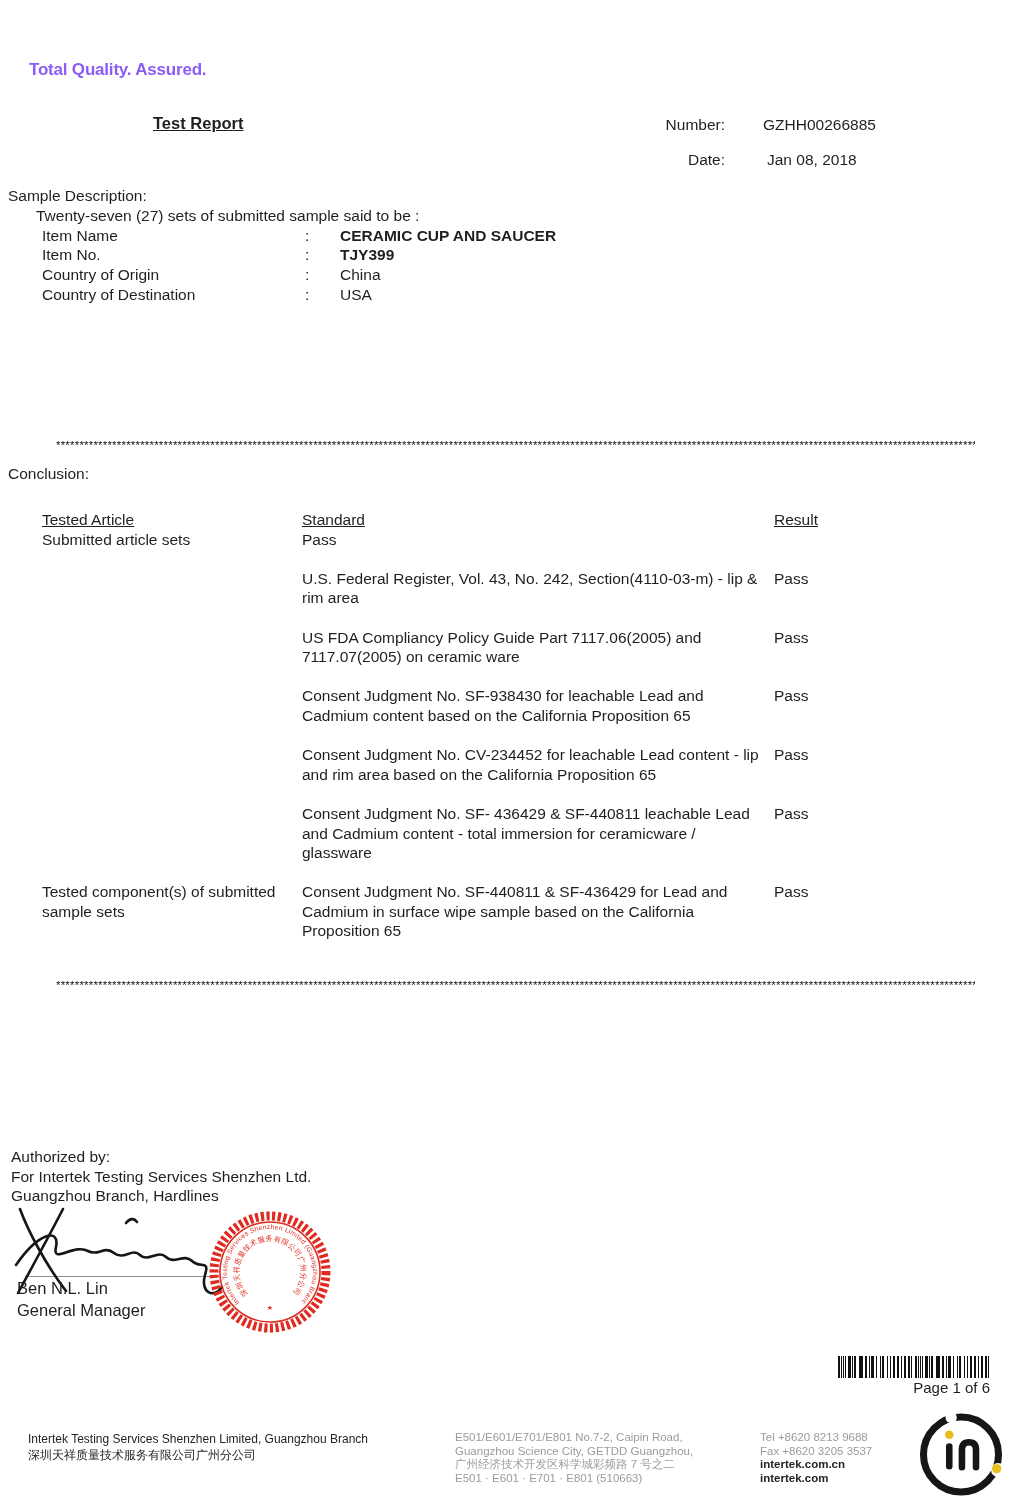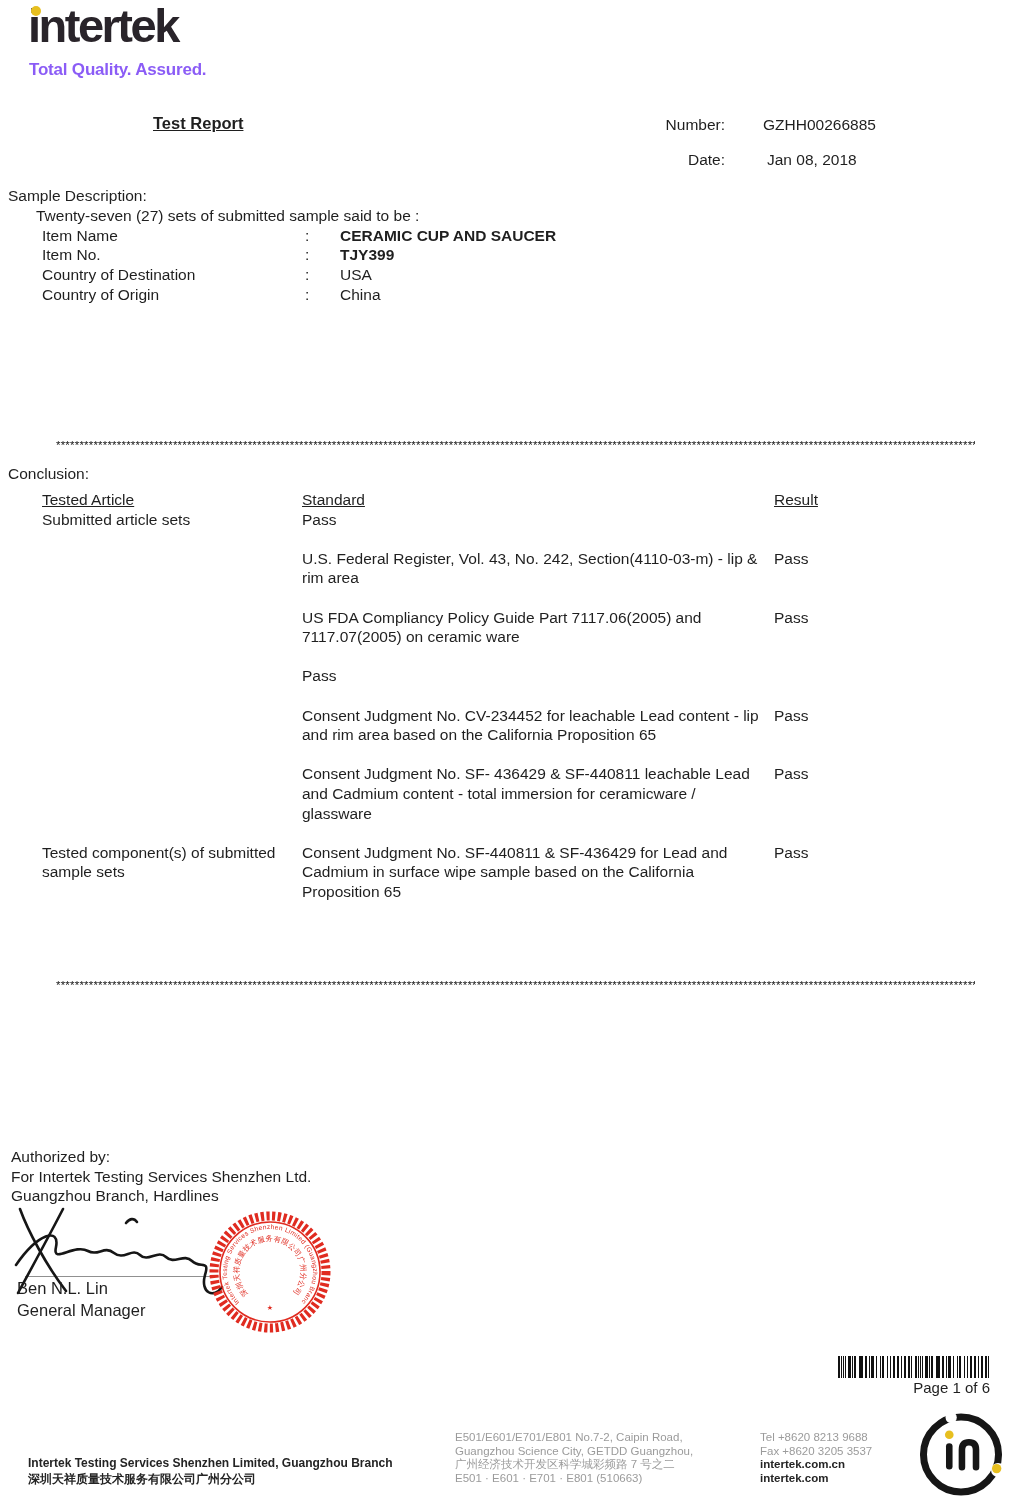--- a/index.html
+++ b/index.html
@@ -27,79 +27,75 @@
   .bold{font-weight:bold;}
 
   .sep{position:absolute;left:56px;width:919px;height:13px;overflow:hidden;
        font-size:11.5px;letter-spacing:0.2px;white-space:nowrap;color:#151515;}
   .sep1{top:439px;}
   .sep2{top:979px;}
 
   .conclusion-label{position:absolute;left:8px;top:465px;font-size:15.5px;}
 
   .ctable{position:absolute;left:42px;top:490px;width:935px;font-size:15.5px;line-height:19.6px;}
-  .chead{display:flex;}
+  .chead{display:flex;margin-top:20px;}
   .chead .cell{text-decoration:underline;}
   .crow{display:flex;margin-bottom:19.6px;}
   .c1{width:260px;flex:none;}
   .c2{width:472px;flex:none;padding-right:14px;box-sizing:border-box;}
   .c3{flex:1;}
 
   .auth{position:absolute;left:11px;top:1147px;font-size:15.5px;line-height:19.7px;}
 
   .sig-underline{position:absolute;left:25px;top:1276px;width:187px;height:1px;background:#909090;}
   .signature{position:absolute;left:8px;top:1203px;width:230px;height:104px;}
   .sig-name{position:absolute;left:17px;top:1279px;font-size:16.5px;}
   .sig-title{position:absolute;left:17px;top:1301px;font-size:16.5px;}
   .stamp{position:absolute;left:206px;top:1208px;width:128px;height:128px;}
 
   .barcode{position:absolute;left:838px;top:1356px;width:152px;height:22px;
     background-image:
       repeating-linear-gradient(90deg,#111 0 2px,rgba(0,0,0,0) 2px 5px,#111 5px 6px,rgba(0,0,0,0) 6px 11px),
       repeating-linear-gradient(90deg,#111 0 1px,#fff 1px 3px,#111 3px 4px,#fff 4px 7px);}
   .pagenum{position:absolute;left:840px;top:1379px;width:150px;text-align:right;font-size:15px;}
 
-  .f-left{position:absolute;left:28px;top:1432px;width:425px;font-weight:bold;font-size:12px;line-height:15.5px;color:#242424;margin-top:24px;}
+  .f-left{position:absolute;left:28px;top:1432px;width:425px;font-weight:normal;font-size:12px;line-height:15.5px;color:#242424;}
   .f-mid{position:absolute;left:455px;top:1431px;width:300px;color:#9b9b9b;font-size:11.5px;line-height:13.6px;}
   .f-right{position:absolute;left:760px;top:1431px;font-size:11.5px;line-height:13.6px;color:#9b9b9b;}
   .f-right .web{color:#242424;font-weight:bold;}
   .roundel{position:absolute;left:913px;top:1409px;width:96px;height:91px;}
 </style>
 </head>
 <body>
 
 <div class="page">
 
-  <div class="logo">
-    <div class="logo-text">intertek</div>
-    <div class="logo-dot"></div>
-  </div>
   <div class="tagline">Total Quality. Assured.</div>
 
   <div class="title">Test Report</div>
 
   <div class="num-label">Number:</div>
   <div class="num-value">GZHH00266885</div>
   <div class="date-label">Date:</div>
   <div class="date-value">Jan 08, 2018</div>
 
   <div class="sample">
     <div>Sample Description:</div>
     <div class="s-intro">Twenty-seven (27) sets of submitted sample said to be :</div>
     <div class="srow">
       <span class="slabel">Item Name</span><span class="scolon">:</span><span class="bold">CERAMIC CUP AND SAUCER</span>
     </div>
     <div class="srow">
       <span class="slabel">Item No.</span><span class="scolon">:</span><span class="bold">TJY399</span>
     </div>
     <div class="srow">
+      <span class="slabel">Country of Origin</span><span class="scolon">:</span><span>China</span>
+    </div>
+    <div class="srow">
       <span class="slabel">Country of Destination</span><span class="scolon">:</span><span>USA</span>
-    </div>
-    <div class="srow">
-      <span class="slabel">Country of Origin</span><span class="scolon">:</span><span>China</span>
     </div>
   </div>
 
   <div class="sep sep1">************************************************************************************************************************************************************************************************************************************</div>
 
   <div class="conclusion-label">Conclusion:</div>
 
   <div class="ctable">
     <div class="chead">
       <span class="c1"><span class="cell">Tested Article</span></span>
@@ -115,20 +111,21 @@
       <span class="c2">U.S. Federal Register, Vol. 43, No. 242, Section(4110-03-m) - lip &amp; rim area</span>
       <span class="c3">Pass</span>
     </div>
     <div class="crow">
       <span class="c1"></span>
       <span class="c2">US FDA Compliancy Policy Guide Part 7117.06(2005) and 7117.07(2005) on ceramic ware</span>
       <span class="c3">Pass</span>
     </div>
     <div class="crow">
       <span class="c1"></span>
+      <span class="c2">Consent Judgment No. SF-938430 for leachable Lead and Cadmium content based on the California Proposition 65</span>
       <span class="c3">Pass</span>
     </div>
     <div class="crow">
       <span class="c1"></span>
       <span class="c2">Consent Judgment No. CV-234452 for leachable Lead content - lip and rim area based on the California Proposition 65</span>
       <span class="c3">Pass</span>
     </div>
     <div class="crow">
       <span class="c1"></span>
       <span class="c2">Consent Judgment No. SF- 436429 &amp; SF-440811 leachable Lead and Cadmium content - total immersion for ceramicware / glassware</span>

